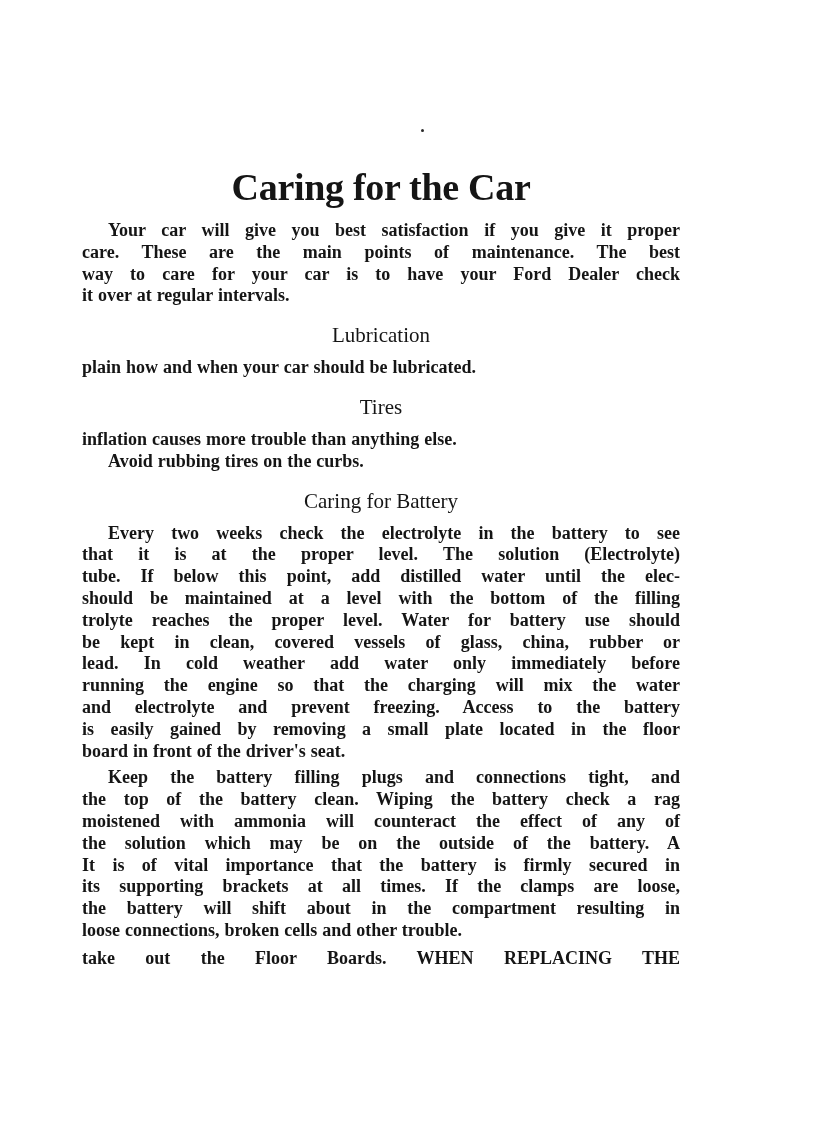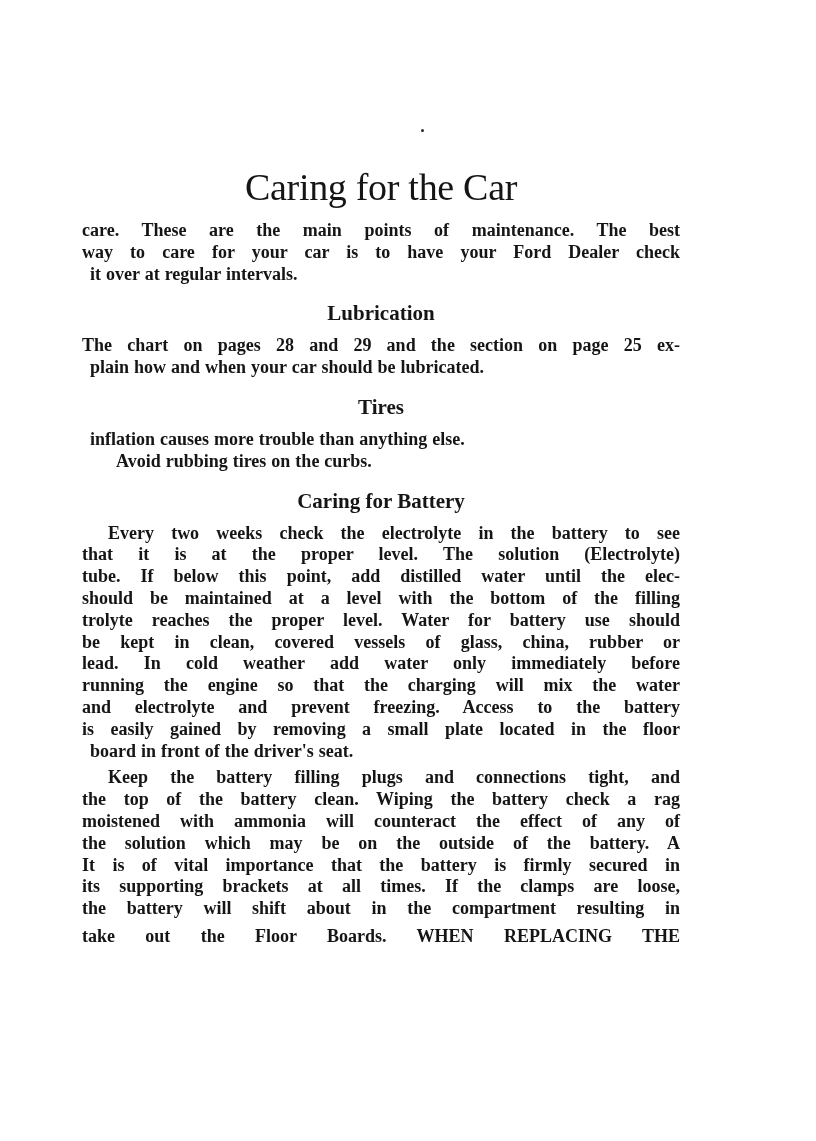--- a/index.html
+++ b/index.html
@@ -18,44 +18,43 @@
     font-weight: bold;
     color: #151515;
     -webkit-font-smoothing: antialiased;
   }
   .title {
     margin: 166px 0 12px 0;
     font-size: 38px;
     line-height: 42px;
     text-align: center;
     letter-spacing: -0.3px;
-    font-weight: normal;
+    font-weight: bold;
   }
   .hd {
     margin: 16px 0 10px 0;
     font-size: 21px;
     line-height: 24px;
     text-align: center;
-    font-weight: bold;
+    font-weight: normal;
   }
   .para { margin: 0; }
   .para + .para { margin-top: 5px; }
   .para.gap { margin-top: 6px; }
   .para.nogap { margin-top: 0; }
   .ln {
     font-size: 18px;
     line-height: 21.8px;
     text-align: justify;
     text-align-last: justify;
     word-spacing: 0.5px;
   }
   .ln.last {
     text-align: left;
     text-align-last: left;
-    margin-left: 8px;
   }
   .ln.ind { text-indent: 26px; }
   .artifact-dot {
     position: absolute;
     width: 3px;
     height: 3px;
     border-radius: 50%;
     background: #2a2a2a;
     left: 339px;   
     top: -37px;    
@@ -64,30 +63,30 @@
 </head>
 <body>
 
 <main class="page">
 
   <h1 class="title">Caring for the Car</h1>
   <span class="artifact-dot"></span>
 
   <section>
     <div class="para">
+      <div class="ln ind">Your car will give you best satisfaction if you give it proper</div>
       <div class="ln">care. These are the main points of maintenance. The best</div>
       <div class="ln">way to care for your car is to have your Ford Dealer check</div>
       <div class="ln last">it over at regular intervals.</div>
     </div>
   </section>
 
   <section>
     <h2 class="hd">Lubrication</h2>
     <div class="para">
-      <div class="ln">The chart on pages 28 and 29 and the section on page 25 ex-</div>
       <div class="ln last">plain how and when your car should be lubricated.</div>
     </div>
   </section>
 
   <section>
     <h2 class="hd">Tires</h2>
     <div class="para">
       <div class="ln last">inflation causes more trouble than anything else.</div>
     </div>
     <div class="para nogap">
@@ -113,20 +112,21 @@
     </div>
 
     <div class="para">
       <div class="ln ind">Keep the battery filling plugs and connections tight, and</div>
       <div class="ln">the top of the battery clean. Wiping the battery check a rag</div>
       <div class="ln">moistened with ammonia will counteract the effect of any of</div>
       <div class="ln">the solution which may be on the outside of the battery. A</div>
       <div class="ln">It is of vital importance that the battery is firmly secured in</div>
       <div class="ln">its supporting brackets at all times. If the clamps are loose,</div>
       <div class="ln">the battery will shift about in the compartment resulting in</div>
+      <div class="ln last">loose connections, broken cells and other trouble.</div>
     </div>
 
     <div class="para gap">
       <div class="ln">take out the Floor Boards. WHEN REPLACING THE</div>
     </div>
   </section>
 
 </main>
 
 </body></html>

